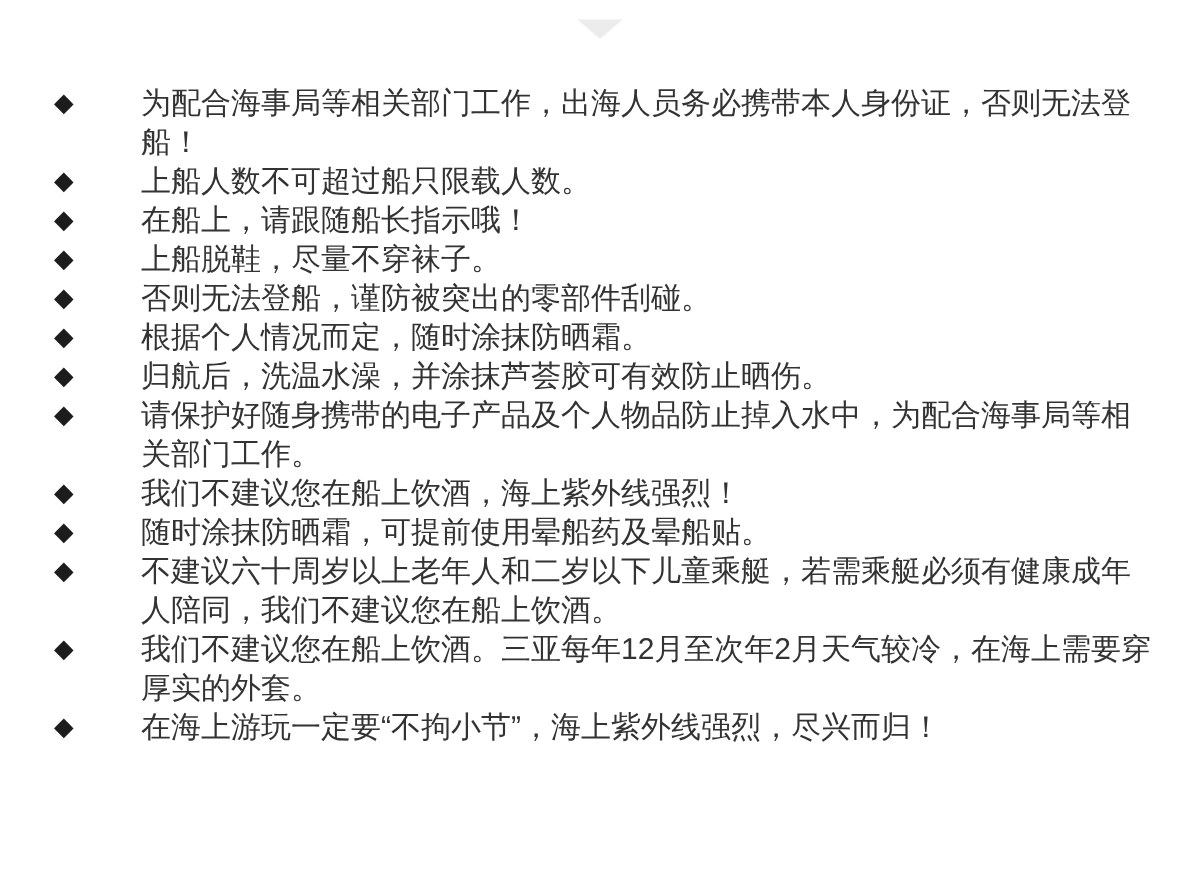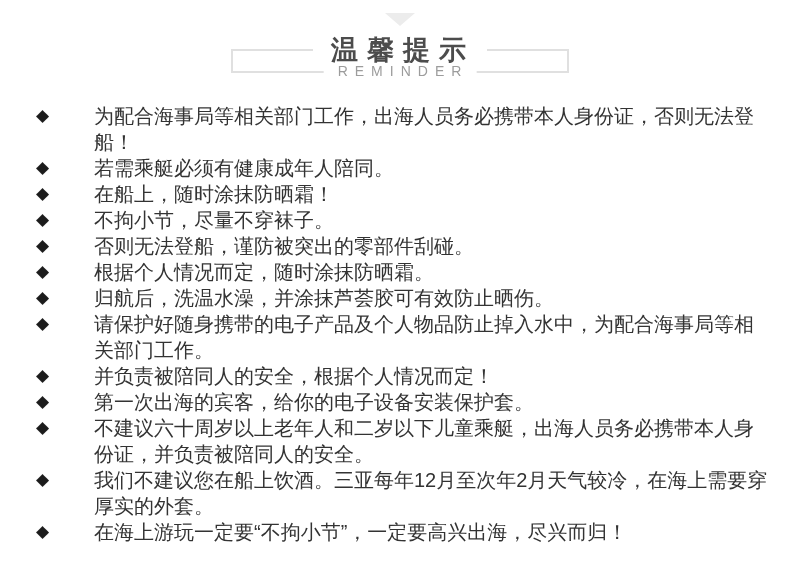--- a/index.html
+++ b/index.html
@@ -48,73 +48,69 @@
   }
   .tip-text{flex:1;margin-left:34px;}
 </style>
 </head>
 <body>
 
 <div class="page">
 
   <div class="chevron"></div>
 
-  <div class="title-box">
-    <div class="title-cn">温馨提示</div>
-    <div class="title-en">REMINDER</div>
-  </div>
 
   <ul class="tips">
     <li>
       <span class="bullet">◆</span>
       <span class="tip-text">为配合海事局等相关部门工作，出海人员务必携带本人身份证，否则无法登船！</span>
     </li>
     <li>
       <span class="bullet">◆</span>
-      <span class="tip-text">若需乘艇必须有健康成年人陪同。</span>
+      <span class="tip-text">上船人数不可超过船只限载人数。</span>
     </li>
     <li>
       <span class="bullet">◆</span>
-      <span class="tip-text">在船上，随时涂抹防晒霜！</span>
+      <span class="tip-text">在船上，请跟随船长指示哦！</span>
     </li>
     <li>
       <span class="bullet">◆</span>
-      <span class="tip-text">不拘小节，尽量不穿袜子。</span>
+      <span class="tip-text">上船脱鞋，尽量不穿袜子。</span>
     </li>
     <li>
       <span class="bullet">◆</span>
       <span class="tip-text">否则无法登船，谨防被突出的零部件刮碰。</span>
     </li>
     <li>
       <span class="bullet">◆</span>
       <span class="tip-text">根据个人情况而定，随时涂抹防晒霜。</span>
     </li>
     <li>
       <span class="bullet">◆</span>
       <span class="tip-text">归航后，洗温水澡，并涂抹芦荟胶可有效防止晒伤。</span>
     </li>
     <li>
       <span class="bullet">◆</span>
       <span class="tip-text">请保护好随身携带的电子产品及个人物品防止掉入水中，为配合海事局等相关部门工作。</span>
     </li>
     <li>
       <span class="bullet">◆</span>
-      <span class="tip-text">并负责被陪同人的安全，根据个人情况而定！</span>
+      <span class="tip-text">我们不建议您在船上饮酒，海上紫外线强烈！</span>
     </li>
     <li>
       <span class="bullet">◆</span>
-      <span class="tip-text">第一次出海的宾客，给你的电子设备安装保护套。</span>
+      <span class="tip-text">随时涂抹防晒霜，可提前使用晕船药及晕船贴。</span>
     </li>
     <li>
       <span class="bullet">◆</span>
-      <span class="tip-text">不建议六十周岁以上老年人和二岁以下儿童乘艇，出海人员务必携带本人身份证，并负责被陪同人的安全。</span>
+      <span class="tip-text">不建议六十周岁以上老年人和二岁以下儿童乘艇，若需乘艇必须有健康成年人陪同，我们不建议您在船上饮酒。</span>
     </li>
     <li>
       <span class="bullet">◆</span>
       <span class="tip-text">我们不建议您在船上饮酒。三亚每年12月至次年2月天气较冷，在海上需要穿厚实的外套。</span>
     </li>
     <li>
       <span class="bullet">◆</span>
-      <span class="tip-text">在海上游玩一定要“不拘小节”，一定要高兴出海，尽兴而归！</span>
+      <span class="tip-text">在海上游玩一定要“不拘小节”，海上紫外线强烈，尽兴而归！</span>
     </li>
   </ul>
 
 </div>
 
 </body></html>

